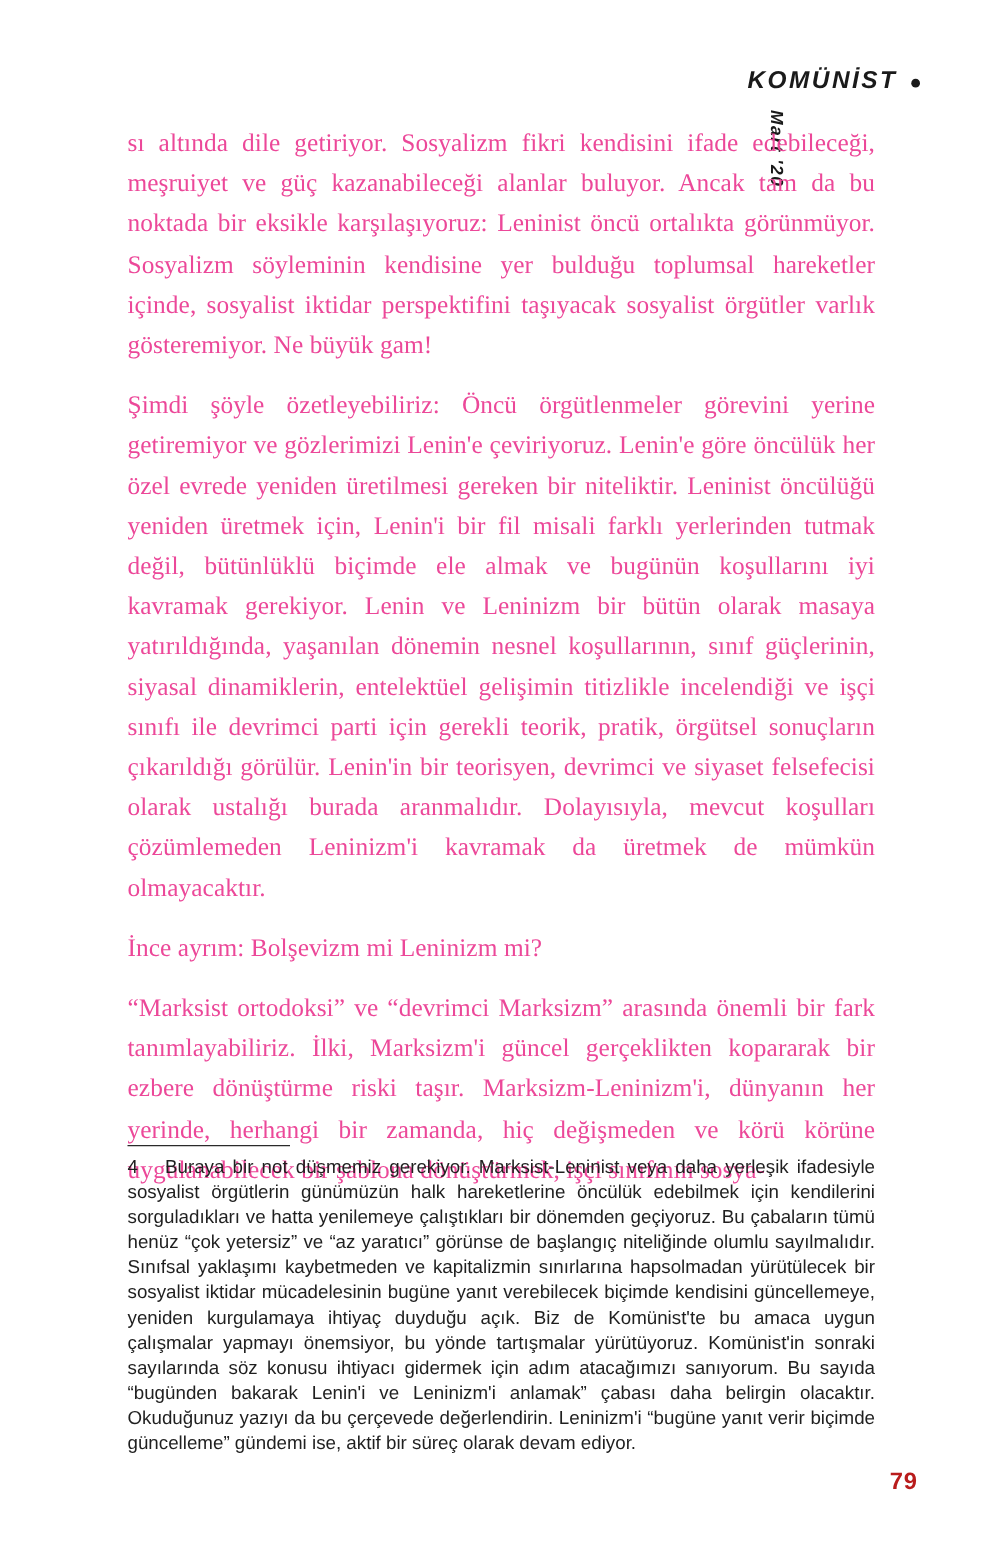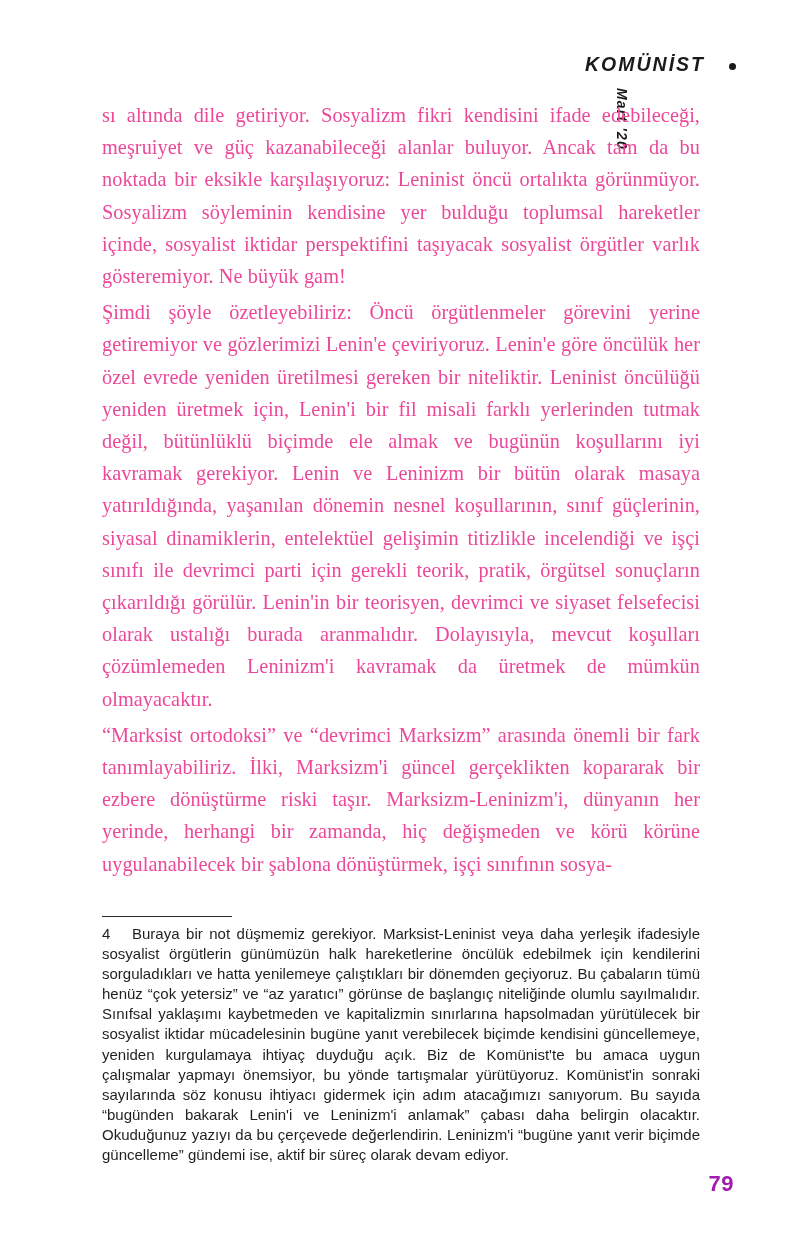--- a/index.html
+++ b/index.html
@@ -23,21 +23,21 @@
     height: 1241px;
   }
 
   
   .header {
     position: absolute;
     top: 52px;
     right: 62px;
     display: flex;
     align-items: center;
-    gap: 24px;
+    gap: 11px;
     height: 26px;
   }
   .header-title {
     font-family: "Liberation Sans", sans-serif;
     font-style: italic;
     font-weight: bold;
     font-size: 19.5px;
     letter-spacing: 2.0px;
     color: #1a1a1a;
     line-height: 1;
@@ -82,21 +82,21 @@
     font-family: "Liberation Serif", serif;
     font-size: 20.3px;
     line-height: 32.2px;
     text-align: justify;
     text-justify: inter-word;
     hyphens: manual;
     color: #ec4899;
     letter-spacing: 0.06px;
   }
   .para + .para {
-    margin-top: 4px;
+    margin-top: 16px;
   }
   .fn-ref {
     font-size: 0.62em;
     vertical-align: super;
     line-height: 0;
   }
 
   
   .footnote {
     position: absolute;
@@ -124,22 +124,22 @@
     min-width: 30px;
   }
 
   
   .page-number {
     position: absolute;
     right: 64px;
     bottom: 44px;
     font-family: "Liberation Sans", sans-serif;
     font-weight: bold;
-    font-size: 22px;
-    color: #a21caf;
+    font-size: 19px;
+    color: #b91c1c;
     letter-spacing: 0.5px;
   }
 </style>
 </head>
 <body>
 
 <div class="page">
 
   <div class="header">
     <span class="header-title">KOMÜNİST</span>
@@ -148,20 +148,21 @@
 
   <div class="header-date">Mart '20</div>
 
   <div class="body-col">
 
     <p class="para">sı altında dile getiriyor. Sosyalizm fikri kendisini ifade edebileceği, meşruiyet ve güç kazanabileceği alanlar buluyor. Ancak tam da bu noktada bir eksikle karşılaşıyoruz: Leninist öncü ortalıkta görünmüyor. Sosyalizm söyleminin kendisine yer bulduğu toplumsal hareketler içinde, sosyalist iktidar perspektifini taşıyacak sosyalist örgütler varlık gösteremiyor. Ne büyük gam!</p>
 
     <p class="para">Şimdi şöyle özetleyebiliriz: Öncü örgütlenmeler görevini yerine getiremiyor ve gözlerimizi Lenin'e çeviriyoruz. Lenin'e göre öncülük her özel evrede yeniden üretilmesi gereken bir niteliktir. Leninist öncülüğü yeniden üretmek için, Lenin'i bir fil misali farklı yerlerinden tutmak değil, bütünlüklü biçimde ele almak ve bugünün koşullarını iyi kavramak gerekiyor. Lenin ve Leninizm bir bütün olarak masaya yatırıldığında, yaşanılan dönemin nesnel koşullarının, sınıf güçlerinin, siyasal dinamiklerin, entelektüel gelişimin titizlikle incelendiği ve işçi sınıfı ile devrimci parti için gerekli teorik, pratik, örgütsel sonuçların çıkarıldığı görülür. Lenin'in bir teorisyen, devrimci ve siyaset felsefecisi olarak ustalığı burada aranmalıdır. Dolayısıyla, mevcut koşulları çözümlemeden Leninizm'i kavramak da üretmek de mümkün olmayacaktır.</p>
 
 
+    <p class="para">İnce ayrım: Bolşevizm mi Leninizm mi?</p>
 
     <p class="para">“Marksist ortodoksi” ve “devrimci Marksizm” arasında önemli bir fark tanımlayabiliriz. İlki, Marksizm'i güncel gerçeklikten kopararak bir ezbere dönüştürme riski taşır. Marksizm-Leninizm'i, dünyanın her yerinde, herhangi bir zamanda, hiç değişmeden ve körü körüne uygulanabilecek bir şablona dönüştürmek, işçi sınıfının sosya-</p>
 
   </div>
 
   <div class="footnote">
     <div class="footnote-rule"></div>
     <p class="footnote-text"><span class="footnote-num">4</span><span>Buraya bir not düşmemiz gerekiyor. Marksist-Leninist veya daha yerleşik ifadesiyle sosyalist örgütlerin günümüzün halk hareketlerine öncülük edebilmek için kendilerini sorguladıkları ve hatta yenilemeye çalıştıkları bir dönemden geçiyoruz. Bu çabaların tümü henüz “çok yetersiz” ve “az yaratıcı” görünse de başlangıç niteliğinde olumlu sayılmalıdır. Sınıfsal yaklaşımı kaybetmeden ve kapitalizmin sınırlarına hapsolmadan yürütülecek bir sosyalist iktidar mücadelesinin bugüne yanıt verebilecek biçimde kendisini güncellemeye, yeniden kurgulamaya ihtiyaç duyduğu açık. Biz de Komünist'te bu amaca uygun çalışmalar yapmayı önemsiyor, bu yönde tartışmalar yürütüyoruz. Komünist'in sonraki sayılarında söz konusu ihtiyacı gidermek için adım atacağımızı sanıyorum. Bu sayıda “bugünden bakarak Lenin'i ve Leninizm'i anlamak” çabası daha belirgin olacaktır. Okuduğunuz yazıyı da bu çerçevede değerlendirin. Leninizm'i “bugüne yanıt verir biçimde güncelleme” gündemi ise, aktif bir süreç olarak devam ediyor.</span></p>
   </div>
 

